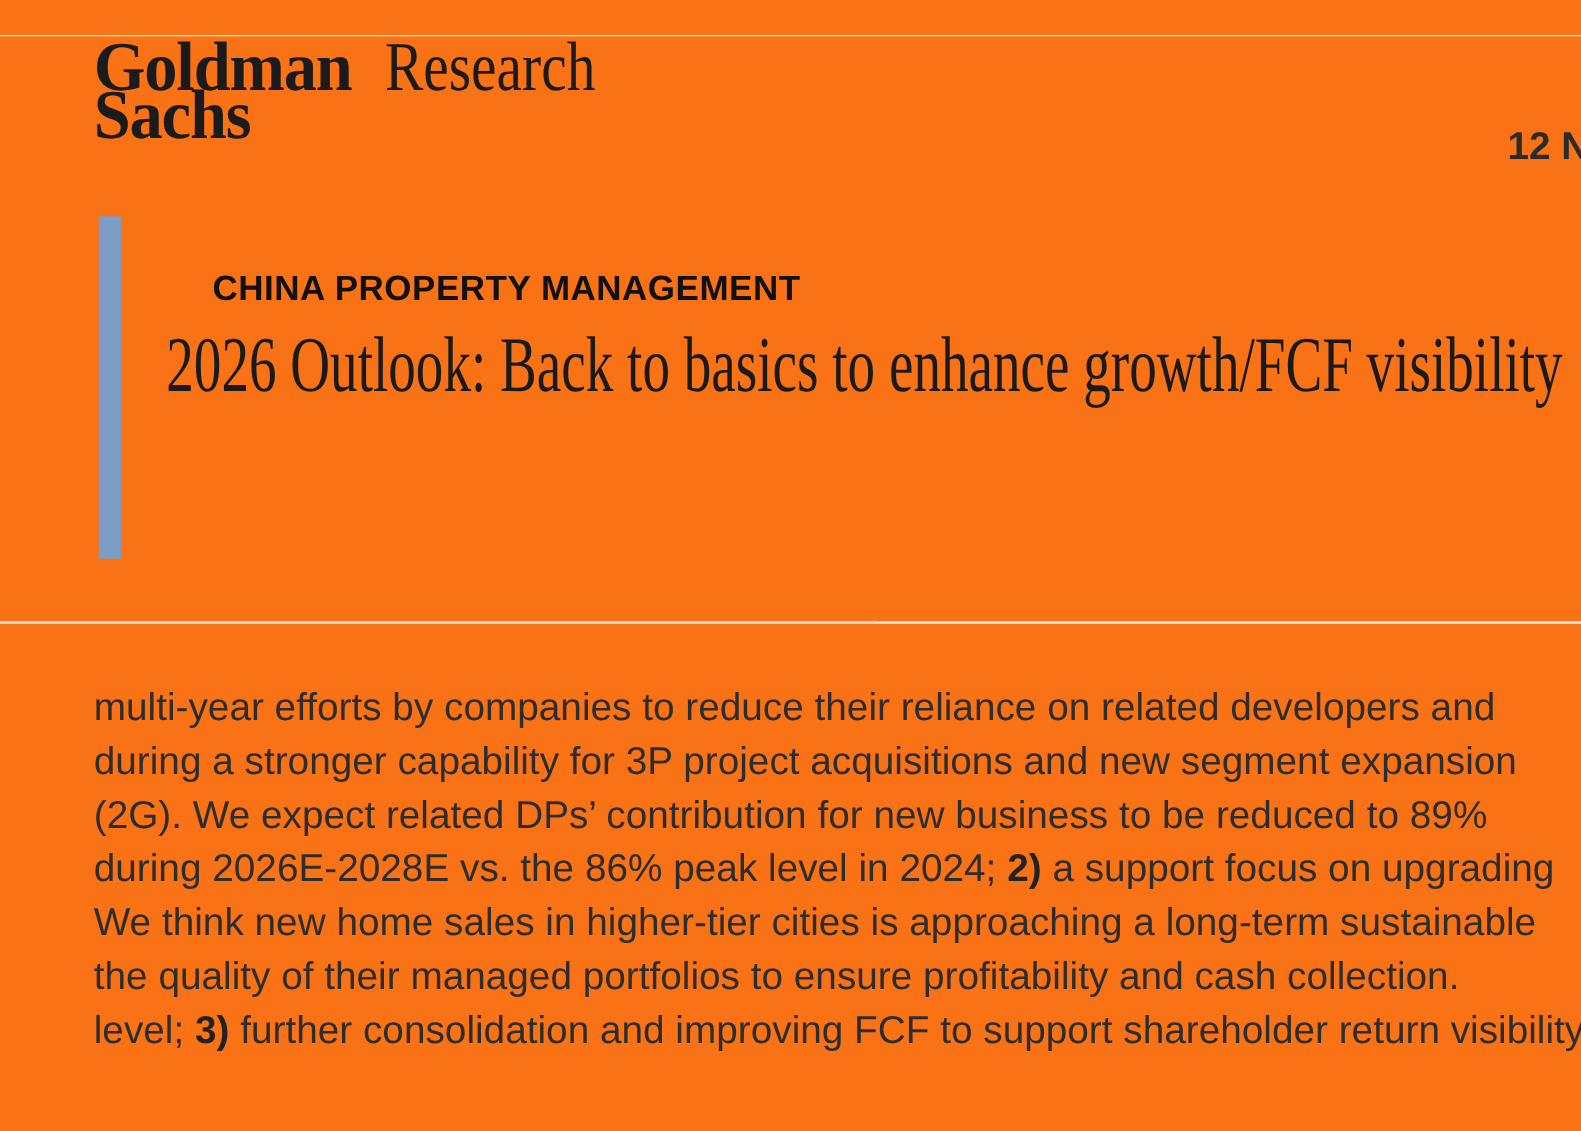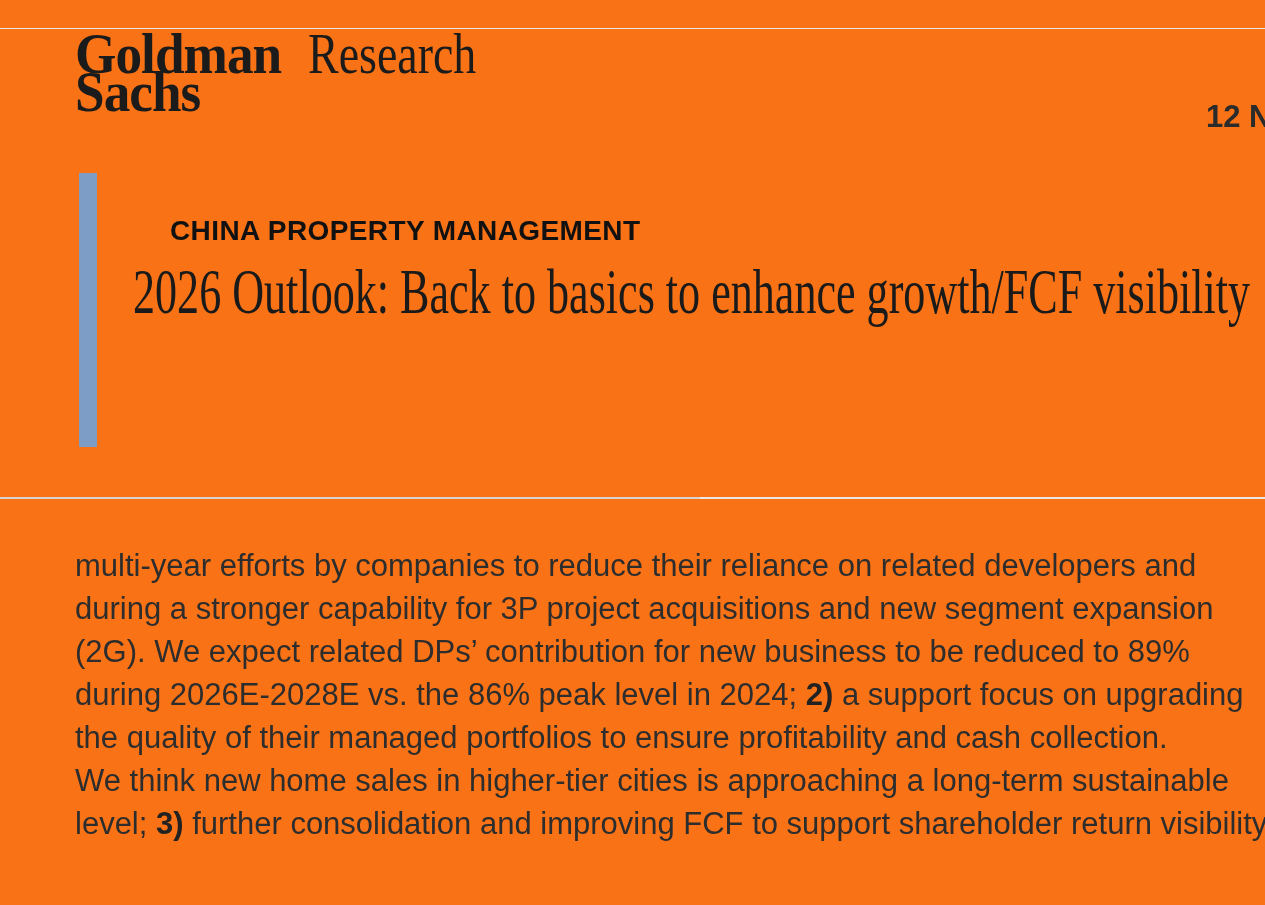--- a/index.html
+++ b/index.html
@@ -134,18 +134,18 @@
 
   <div class="divider">
     <div class="divider-progress"></div>
   </div>
 
   <div class="summary" id="summary">
       <div class="sum-line"><span>multi-year efforts by companies to reduce their reliance on related developers and</span></div>
       <div class="sum-line"><span>during a stronger capability for 3P project acquisitions and new segment expansion</span></div>
       <div class="sum-line"><span>(2G). We expect related DPs’ contribution for new business to be reduced to 89%</span></div>
       <div class="sum-line"><span>during 2026E-2028E vs. the 86% peak level in 2024; </span><b>2)</b><span> a support focus on upgrading</span></div>
+      <div class="sum-line"><span>We think new home sales in higher-tier cities is approaching a long-term sustainable</span></div>
       <div class="sum-line"><span>the quality of their managed portfolios to ensure profitability and cash collection.</span></div>
-      <div class="sum-line"><span>We think new home sales in higher-tier cities is approaching a long-term sustainable</span></div>
       <div class="sum-line"><span>level; </span><b>3)</b><span> further consolidation and improving FCF to support shareholder return visibility.</span></div>
     </div>
 
 </div>
 
 </body></html>

